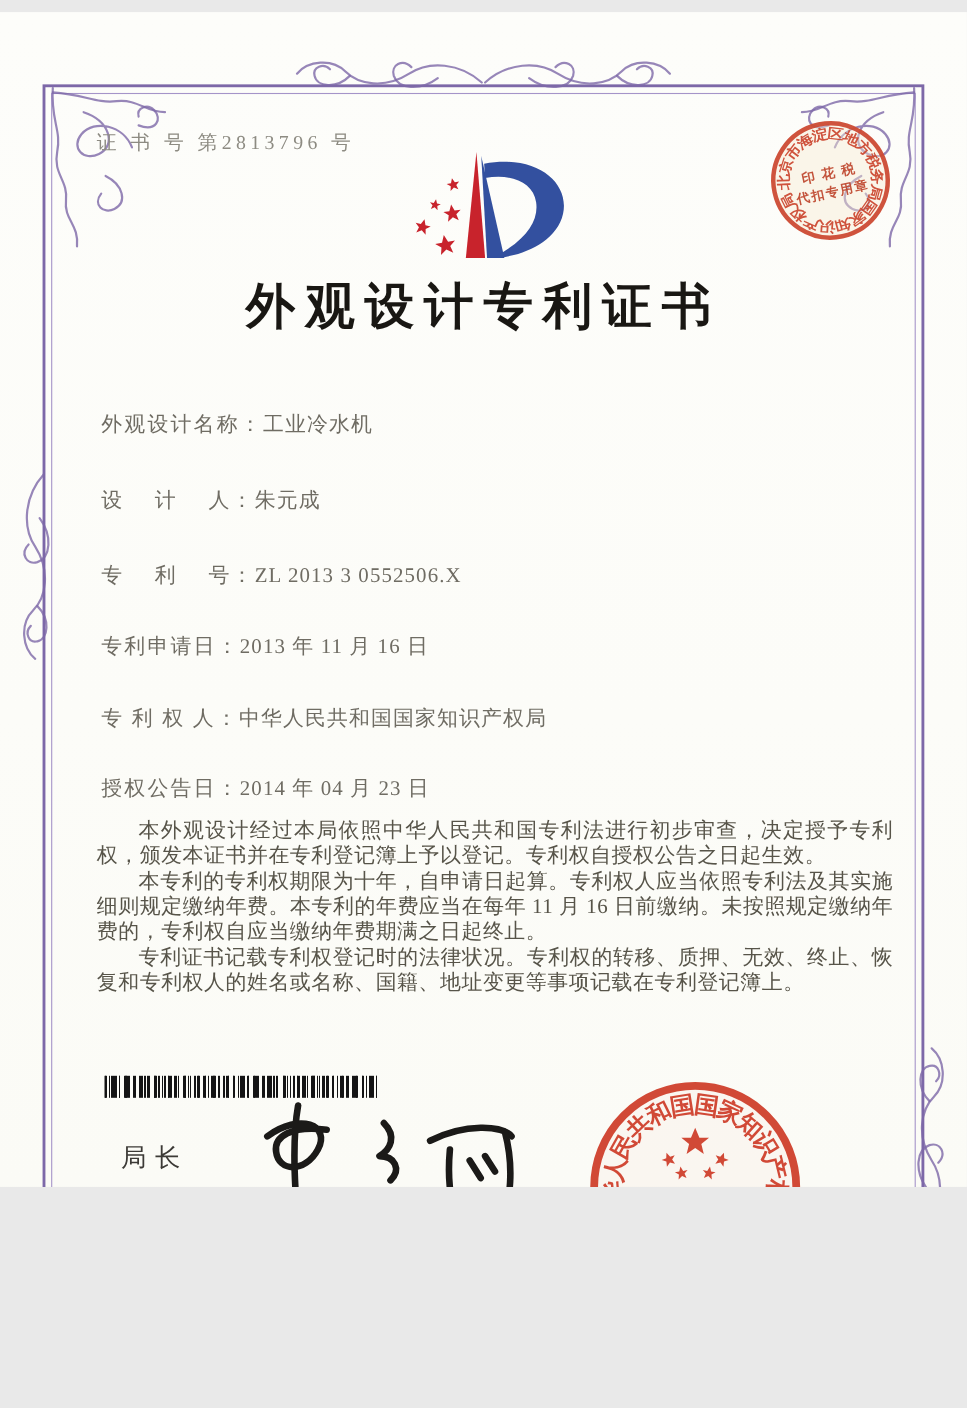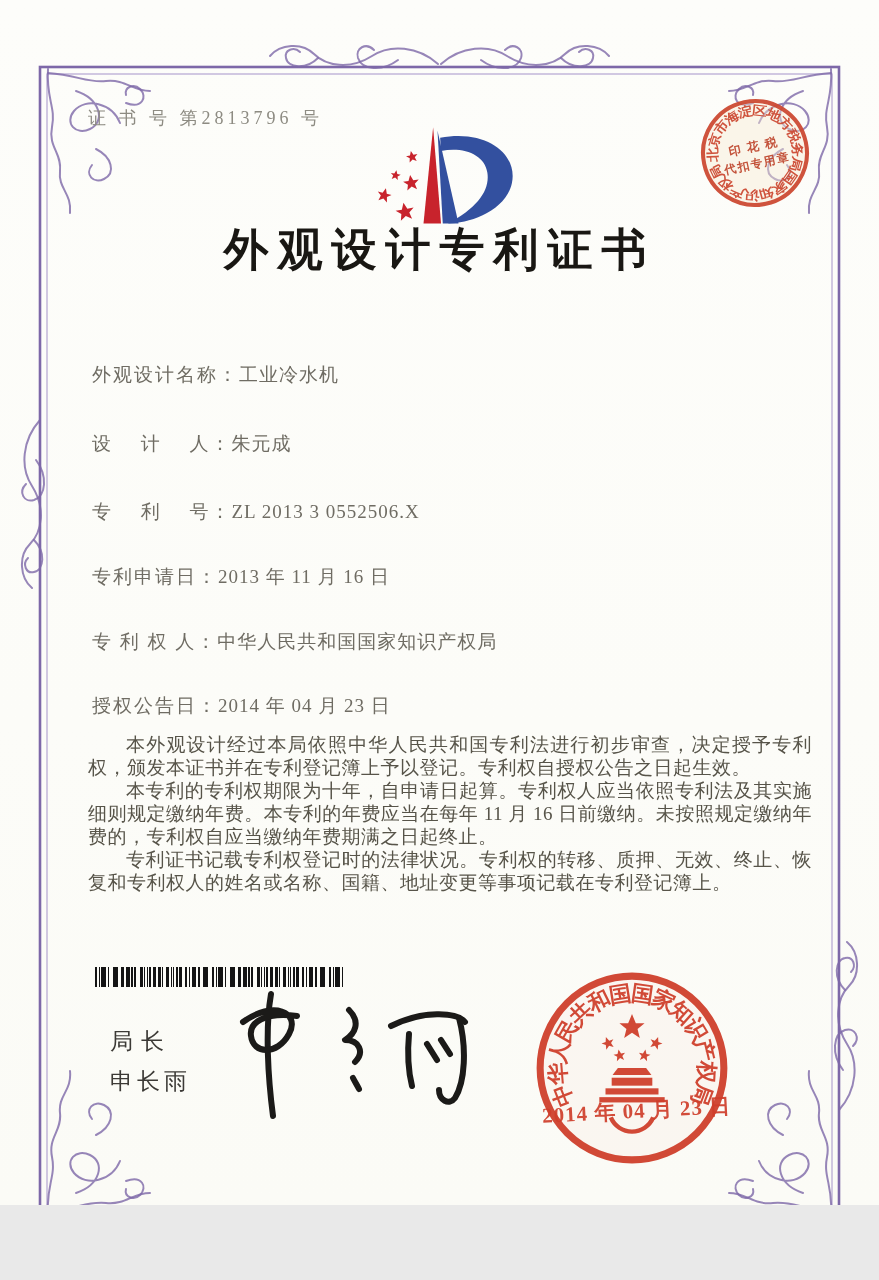--- a/index.html
+++ b/index.html
@@ -1,25 +1,25 @@
 <!DOCTYPE html>
 <html style="--seal-red: #cf3e2b; --stamp-red: #cd4a33; --border-purple: #7d68a8; --logo-blue: #33509f; --logo-red: #c8232c;"><head>
 <meta charset="utf-8">
 <style>
   html,body{margin:0;padding:0;background:#e9e9e9;}
   .page{
-    position:relative;width:879px;height:1205px;margin:0 auto;
+    position:relative;width:879px;height:1068px;margin:11px auto;
     background:linear-gradient(180deg,#fdfdfa 0%,#fcfcf8 60%,#fbfbf6 100%);
     overflow:hidden;
     font-family:"Liberation Serif","DejaVu Serif",serif;
   }
   .abs{position:absolute;}
   
   .cert-no{left:88px;top:106px;font-size:18px;letter-spacing:4px;color:#8d8b82;}
-  .title{left:0;right:0;top:220px;text-align:center;font-size:45px;font-weight:bold;
+  .title{left:0;right:0;top:238px;text-align:center;font-size:45px;font-weight:bold;
          letter-spacing:9px;color:#191713;}
   .field{left:92px;font-size:19px;color:#6f6c63;white-space:nowrap;}
   .field .lbl{letter-spacing:2px;}
   .field .val{letter-spacing:1px;}
   .f0{top:362px;}.f1{top:431px;}.f2{top:499px;}.f3{top:564px;}.f4{top:629px;}.f5{top:693px;}
   .body-text{left:88px;top:733px;width:724px;color:#575449;}
   .body-text p{margin:0;font-size:19px;line-height:23px;text-align:justify;text-indent:2em;
                letter-spacing:0.5px;}
   .barcode{left:95px;top:967px;width:248px;height:20px;
     background-image:

